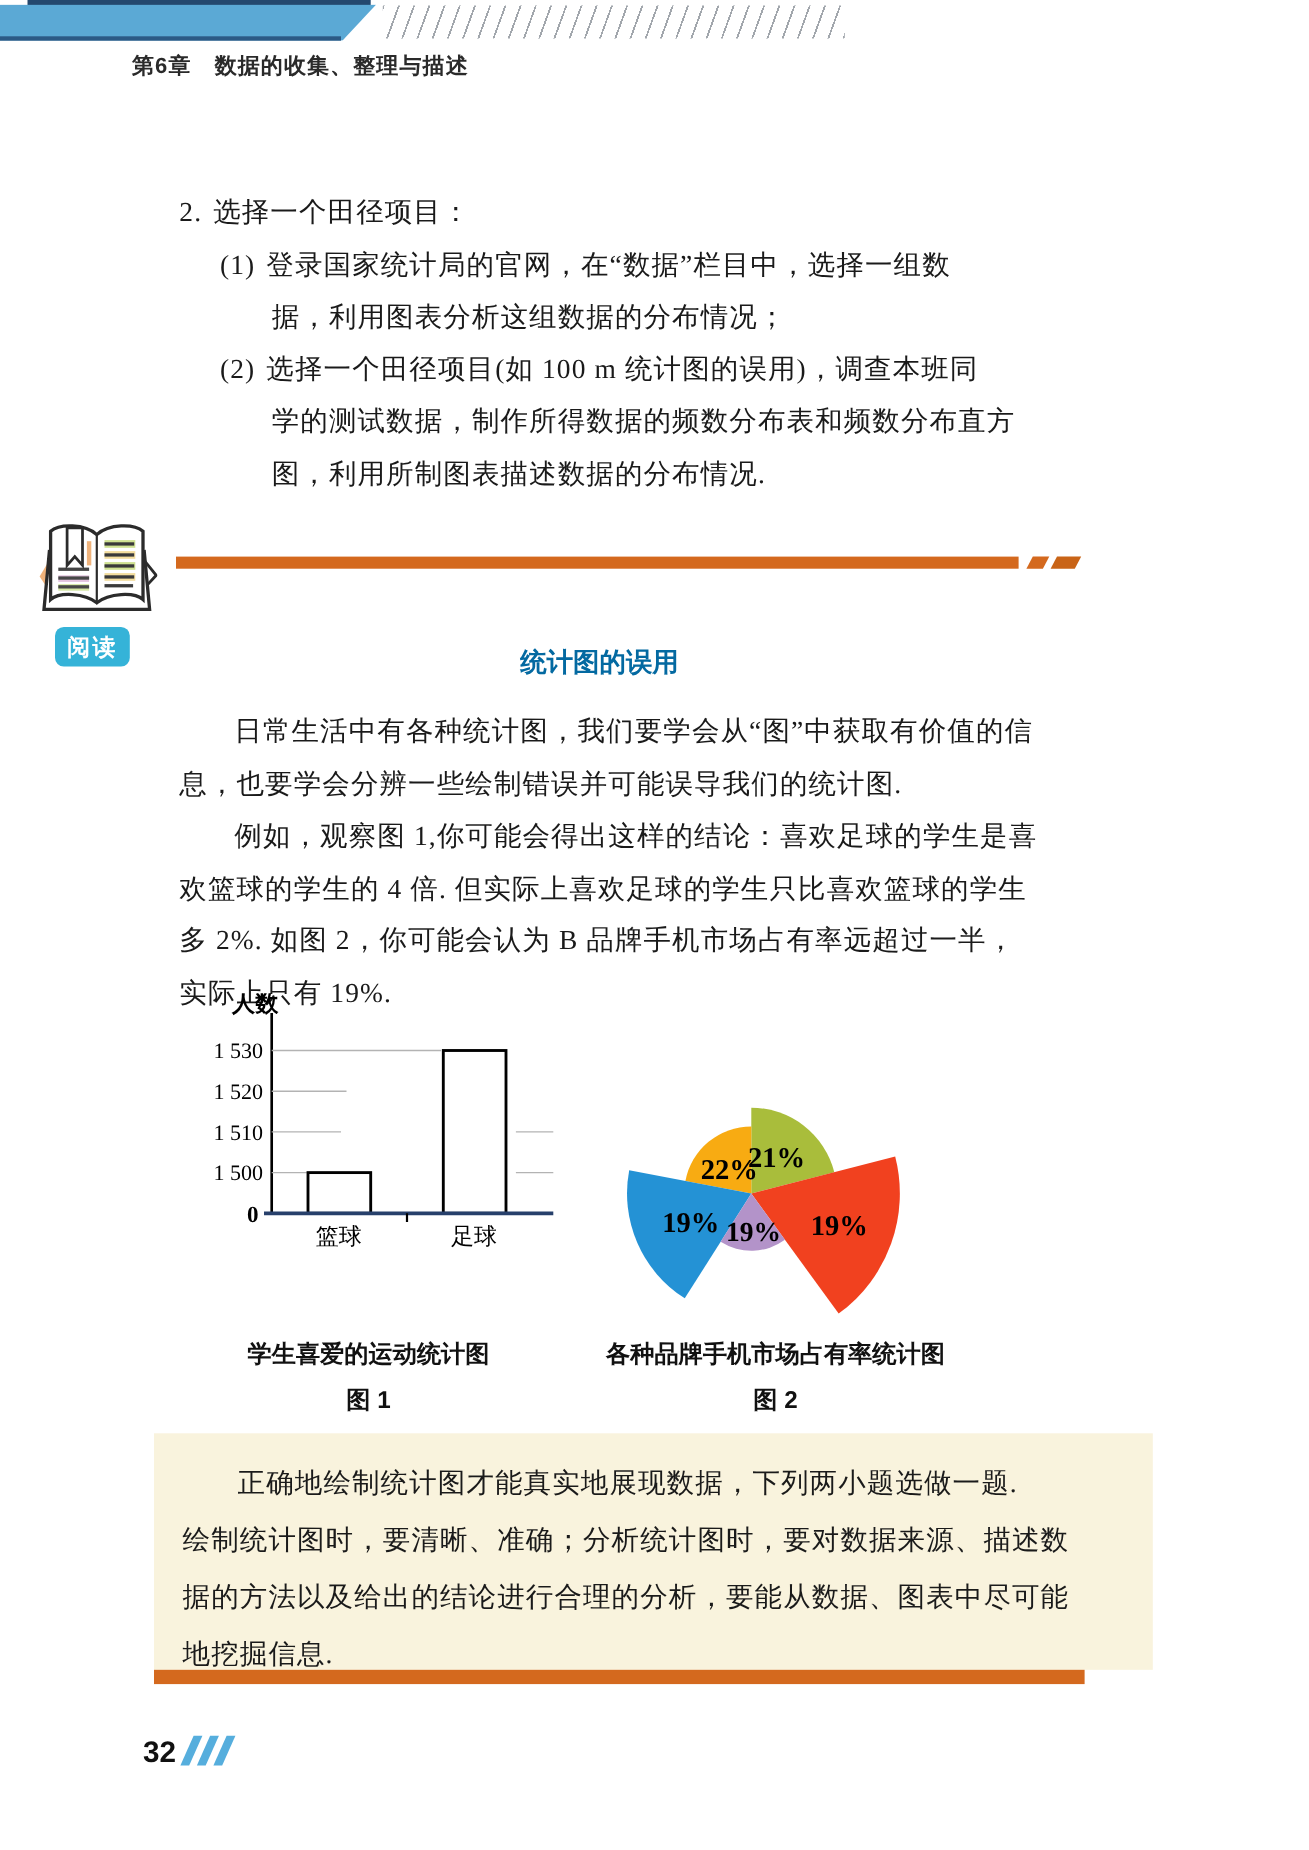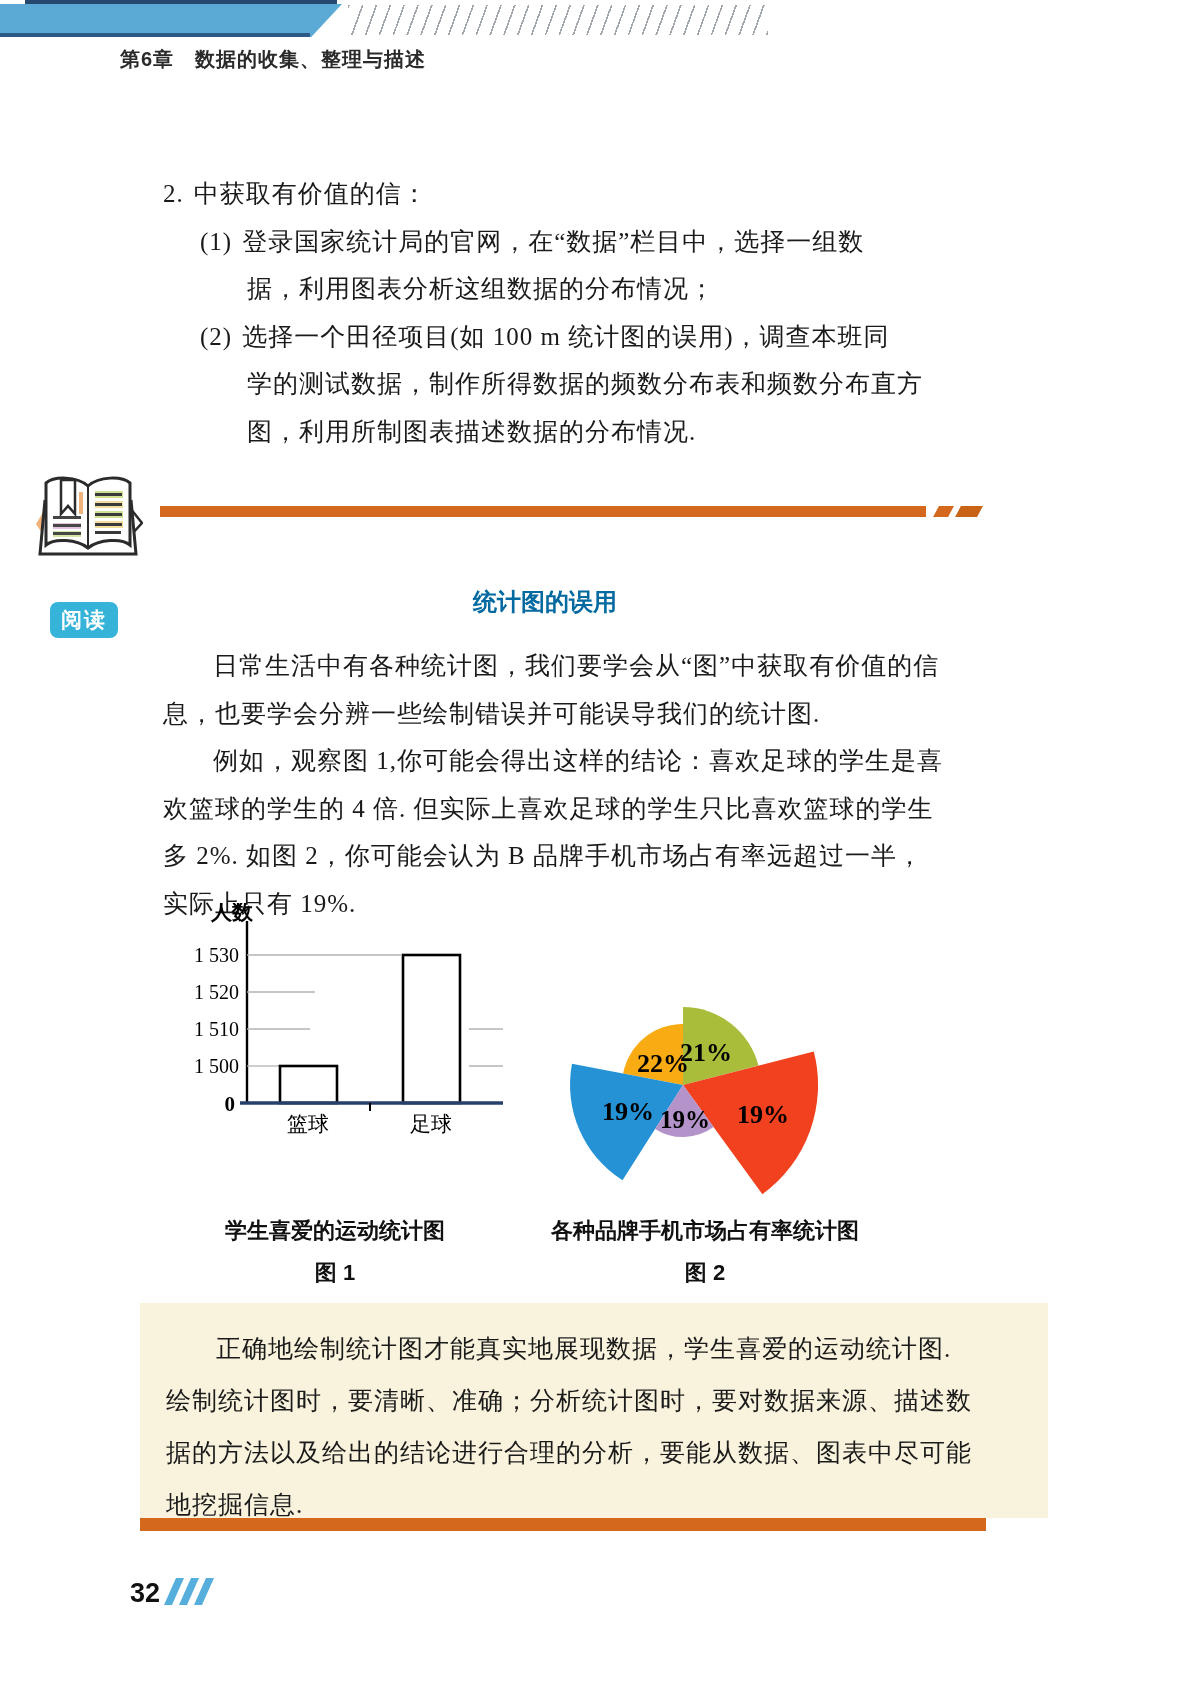--- a/index.html
+++ b/index.html
@@ -24,21 +24,21 @@
   .ex-item{margin-left:37px;}
   .ex-cont{padding-left:47px;}
   .ex-label{margin-right:10px;}
   
   .divider{left:160px;top:506px;width:766px;height:11px;background:#d4691e;}
   .div-end1{left:936px;top:506px;width:15px;height:11px;background:#d4691e;transform:skewX(-28deg);}
   .div-end2{left:958px;top:506px;width:22px;height:11px;background:#c96417;transform:skewX(-28deg);}
   .read-badge{left:50px;top:570px;width:68px;height:36px;background:#35b3d8;border-radius:8px;
     display:flex;align-items:center;justify-content:center;
     font-family:"Liberation Sans","DejaVu Sans",sans-serif;font-weight:bold;
-    font-size:21px;color:#ffffff;letter-spacing:2px;margin-top:32px;}
+    font-size:21px;color:#ffffff;letter-spacing:2px;}
   .section-title{left:160px;top:586px;width:770px;text-align:center;
     font-family:"Liberation Sans","DejaVu Sans",sans-serif;font-weight:bold;font-size:24px;color:#0369a1;}
   .reading-text{left:163px;top:642px;width:900px;font-size:25px;line-height:47.5px;letter-spacing:1px;}
   .indent{text-indent:2em;}
   
   .barchart{left:185px;top:903px;}
   .piechart{left:530px;top:935px;}
   .legend{left:851px;top:1022px;}
   .legend-row{display:flex;align-items:center;height:33px;}
   .legend-swatch{width:17px;height:17px;margin-right:12px;flex:0 0 17px;}
@@ -65,21 +65,21 @@
 
 <div id="page">
 
   <div class="abs banner-navy-top"></div>
   <div class="abs banner-blue"></div>
   <div class="abs banner-navy-bot"></div>
   <div class="abs hatch"></div>
   <div class="abs chapter">第6章　数据的收集、整理与描述</div>
 
   <div class="abs exercise">
-    <div class="tline"><span class="ex-label">2.</span><span>中获取有价值的信：</span></div>
+    <div class="tline"><span class="ex-label">2.</span><span>选择一个田径项目：</span></div>
     <div class="ex-item">
       <div class="tline"><span class="ex-label">(1)</span><span>登录国家统计局的官网，在“数据”栏目中，选择一组数</span></div>
       <div class="tline ex-cont">据，利用图表分析这组数据的分布情况；</div>
     </div>
     <div class="ex-item">
       <div class="tline"><span class="ex-label">(2)</span><span>选择一个田径项目(如 100 m 统计图的误用)，调查本班同</span></div>
       <div class="tline ex-cont">学的测试数据，制作所得数据的频数分布表和频数分布直方</div>
       <div class="tline ex-cont">图，利用所制图表描述数据的分布情况.</div>
     </div>
   </div>
@@ -159,21 +159,21 @@
     <text x="233" y="188" font-size="26" font-weight="bold" text-anchor="middle">19%</text>
   </svg>
 
 
   <div class="abs fig-caption cap1">学生喜爱的运动统计图</div>
   <div class="abs fig-caption cap2">各种品牌手机市场占有率统计图</div>
   <div class="abs fig-caption lab1">图 1</div>
   <div class="abs fig-caption lab2">图 2</div>
 
   <div class="abs summary-box">
-    <div class="tline indent">正确地绘制统计图才能真实地展现数据，学生喜爱的运动统计图.</div>
+    <div class="tline indent">正确地绘制统计图才能真实地展现数据，下列两小题选做一题.</div>
     <div class="tline">绘制统计图时，要清晰、准确；分析统计图时，要对数据来源、描述数</div>
     <div class="tline">据的方法以及给出的结论进行合理的分析，要能从数据、图表中尽可能</div>
     <div class="tline">地挖掘信息.</div>
   </div>
   <div class="abs summary-bar"></div>
 
   <div class="abs footer">
     <span class="page-num">32</span>
     <span class="slash"></span>
     <span class="slash"></span>

